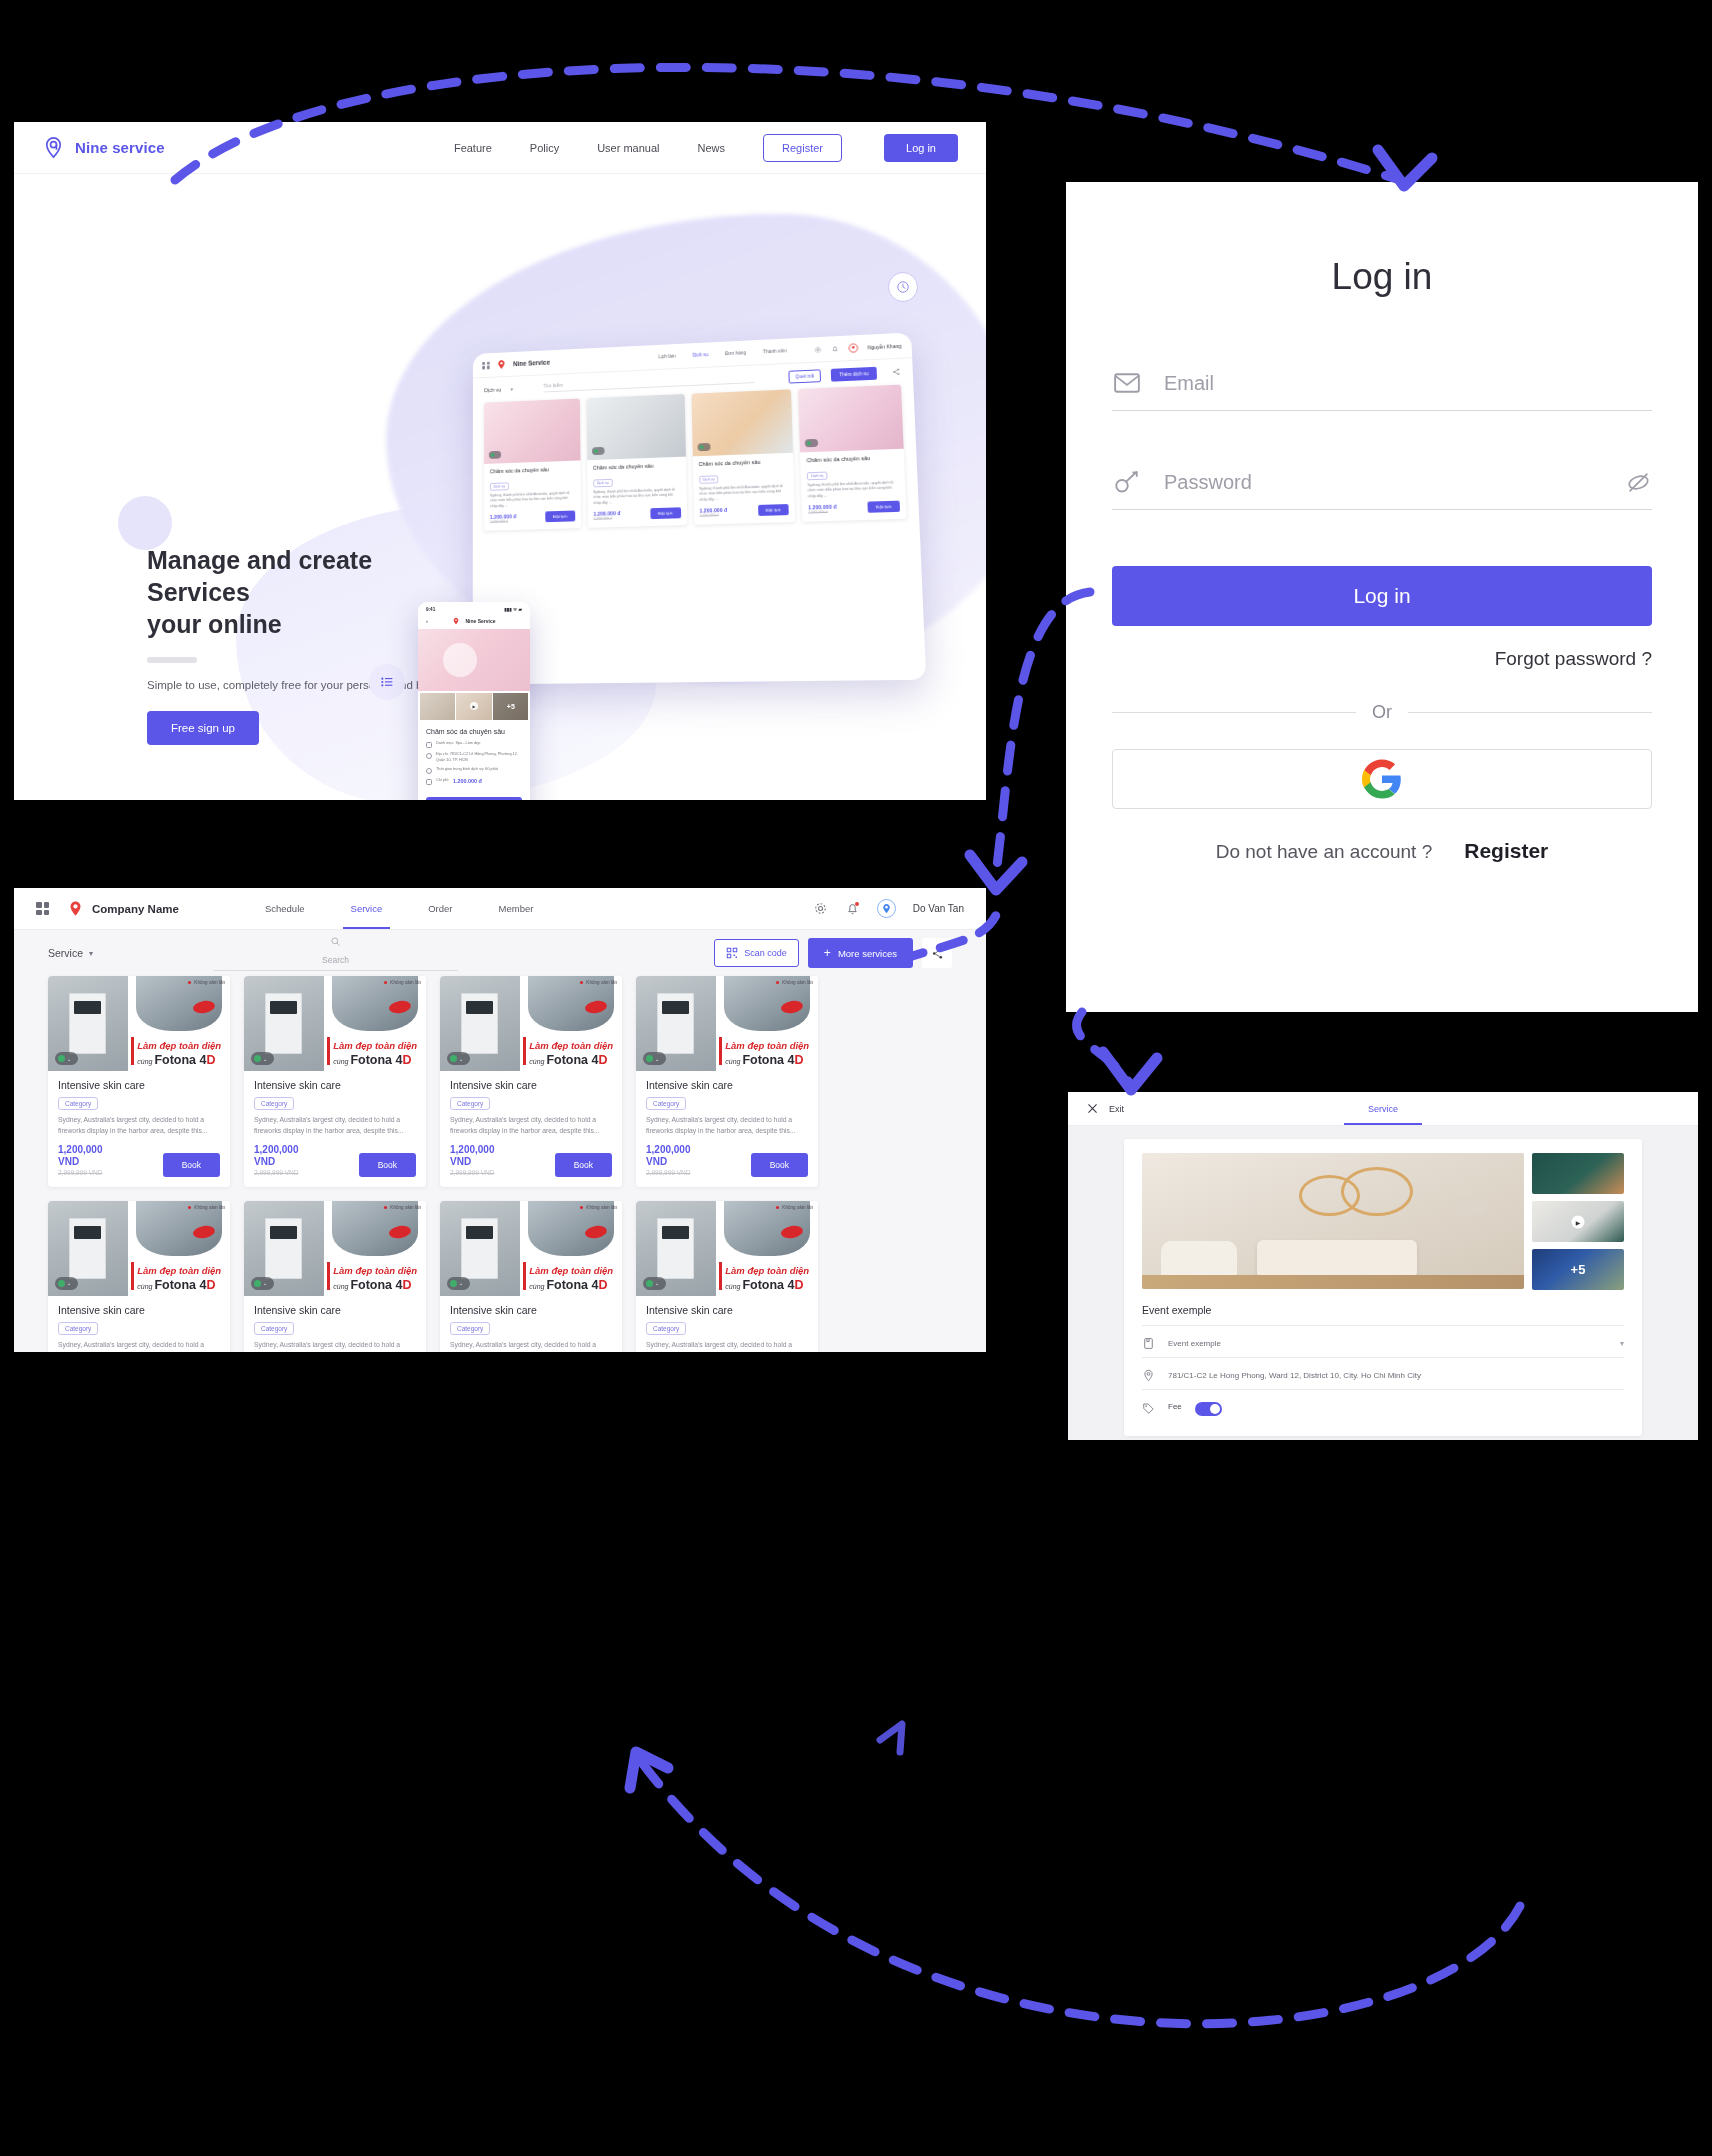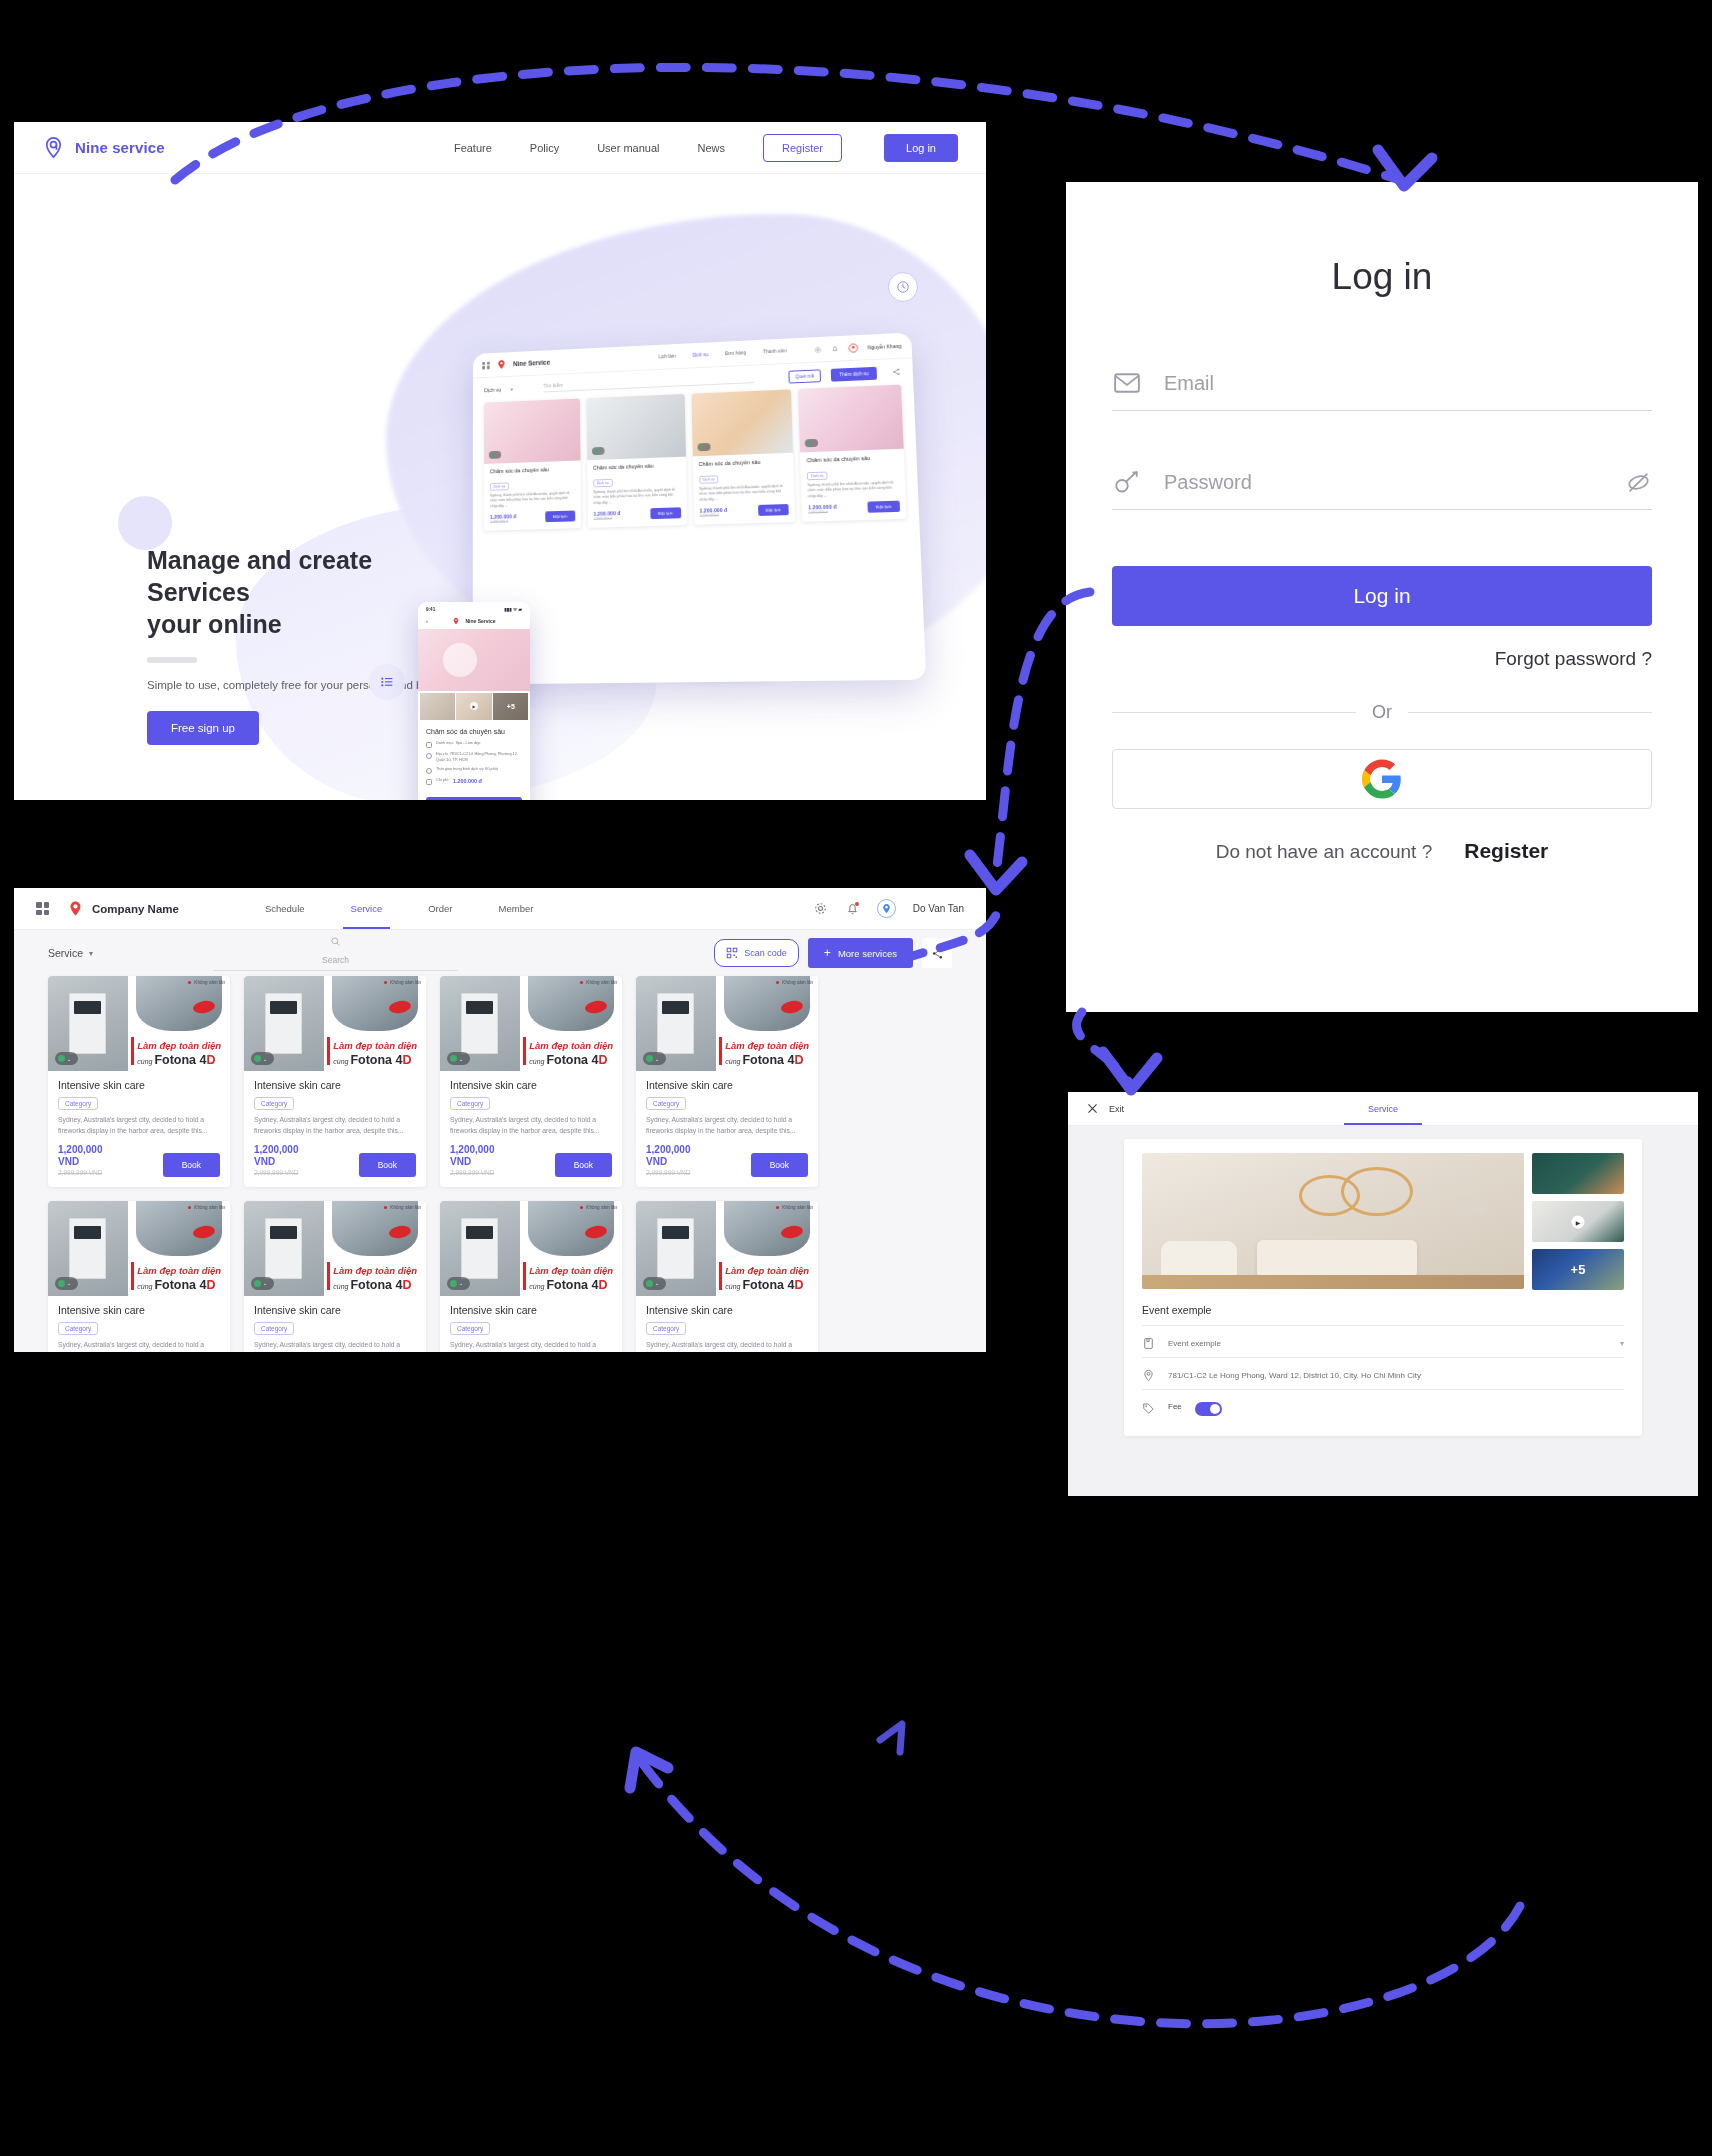--- a/index.html
+++ b/index.html
@@ -165,21 +165,21 @@
   .dh-user { font-size:10px; color:#3a3a45; }
   .dh-av { width:19px; height:19px; border-radius:50%; border:1px solid #8ab4f8;
            display:flex; align-items:center; justify-content:center; }
   .dh-sub { height: 46px; display:flex; align-items:center; padding: 0 34px; gap: 8px; }
   .dh-sel { font-size:10.5px; color:#4a4a55; display:flex; align-items:center; gap:6px; cursor:pointer; }
   .dh-search { width: 245px; margin-left: 112px; border-bottom:1px solid #dcdce2;
                display:flex; align-items:center; gap:8px; padding-bottom:5px;flex-direction:column; }
   .dh-search .ph { font-size:8.5px; color:#a8a8b2; }
   .dh-actions { margin-left:auto; display:flex; align-items:center; gap:9px; }
   .dh-scan { border:1px solid #5b56e8; color:#5b56e8; background:#fff; font-size:9px;
-             padding:7px 11px; border-radius:10px; display:flex; align-items:center; gap:6px; cursor:pointer; }
+             padding:7px 11px; border-radius:3px; display:flex; align-items:center; gap:6px; cursor:pointer; }
   .dh-addsvc { background:#5b56e8; color:#fff; border:none; font-size:9.5px;
                padding:8px 16px; border-radius:3px; display:flex; align-items:center; gap:7px; cursor:pointer; }
   .dh-share { width:30px; height:30px; background:#fff; border-radius:3px;
               display:flex; align-items:center; justify-content:center; cursor:pointer; }
   .dh-cards { display:grid; grid-template-columns: repeat(4, 182px); gap: 14px;
               padding: 0 34px; justify-content:start; }
   .sv-card { background:#fff; border-radius:4px; overflow:hidden; box-shadow:0 1px 4px rgba(0,0,0,.07); }
   .sv-img { height: 95px; position:relative; display:flex; background:#fff; }
   .sv-img .mach { width:44%; background:
       linear-gradient(160deg,#c3c9cd 0%,#aeb6bb 45%,#9aa3a9 100%); position:relative; }
@@ -214,21 +214,21 @@
   .sv-d { font-size:6.8px; color:#8b8b97; line-height:1.6; }
   .sv-foot { display:flex; align-items:flex-end; justify-content:space-between; margin-top:7px; }
   .sv-pw { line-height:1.25; }
   .sv-p { font-size:10px; color:#5b56e8; font-weight:700; }
   .sv-c { font-size:10px; color:#5b56e8; font-weight:700; }
   .sv-o { font-size:6.5px; color:#c2c2ca; text-decoration:line-through; }
   .sv-book { background:#5b56e8; color:#fff; border:none; font-size:8.5px;
              padding:7px 19px; border-radius:3px; cursor:pointer; }
 
   
-  #panel-event { left: 1068px; top: 1092px; width: 630px; height: 404px; background:#f2f2f5; }
+  #panel-event { left: 1068px; top: 1092px; width: 630px; height: 348px; background:#f2f2f5; }
   .ev-top { height: 34px; background:#fff; display:flex; align-items:center; padding: 0 18px;
             border-bottom:1px solid #ededf1; position:relative; }
   .ev-exit { display:flex; align-items:center; gap:10px; font-size:9px; color:#3a3a45; cursor:pointer; }
   .ev-tab { position:absolute; left:50%; transform:translateX(-50%); font-size:9px;
             color:#5b56e8; height:100%; display:flex; align-items:center; cursor:pointer; }
   .ev-tab::after { content:''; position:absolute; left:-24px; right:-24px; bottom:0; height:2px; background:#5b56e8; }
   .ev-card { background:#fff; margin: 13px 56px 0; border-radius:3px; padding: 14px 18px 16px;
              box-shadow: 0 1px 4px rgba(0,0,0,.06); }
   .ev-gallery { display:flex; gap:8px; }
   .ev-main { flex:1; height: 136px; border-radius:2px;

